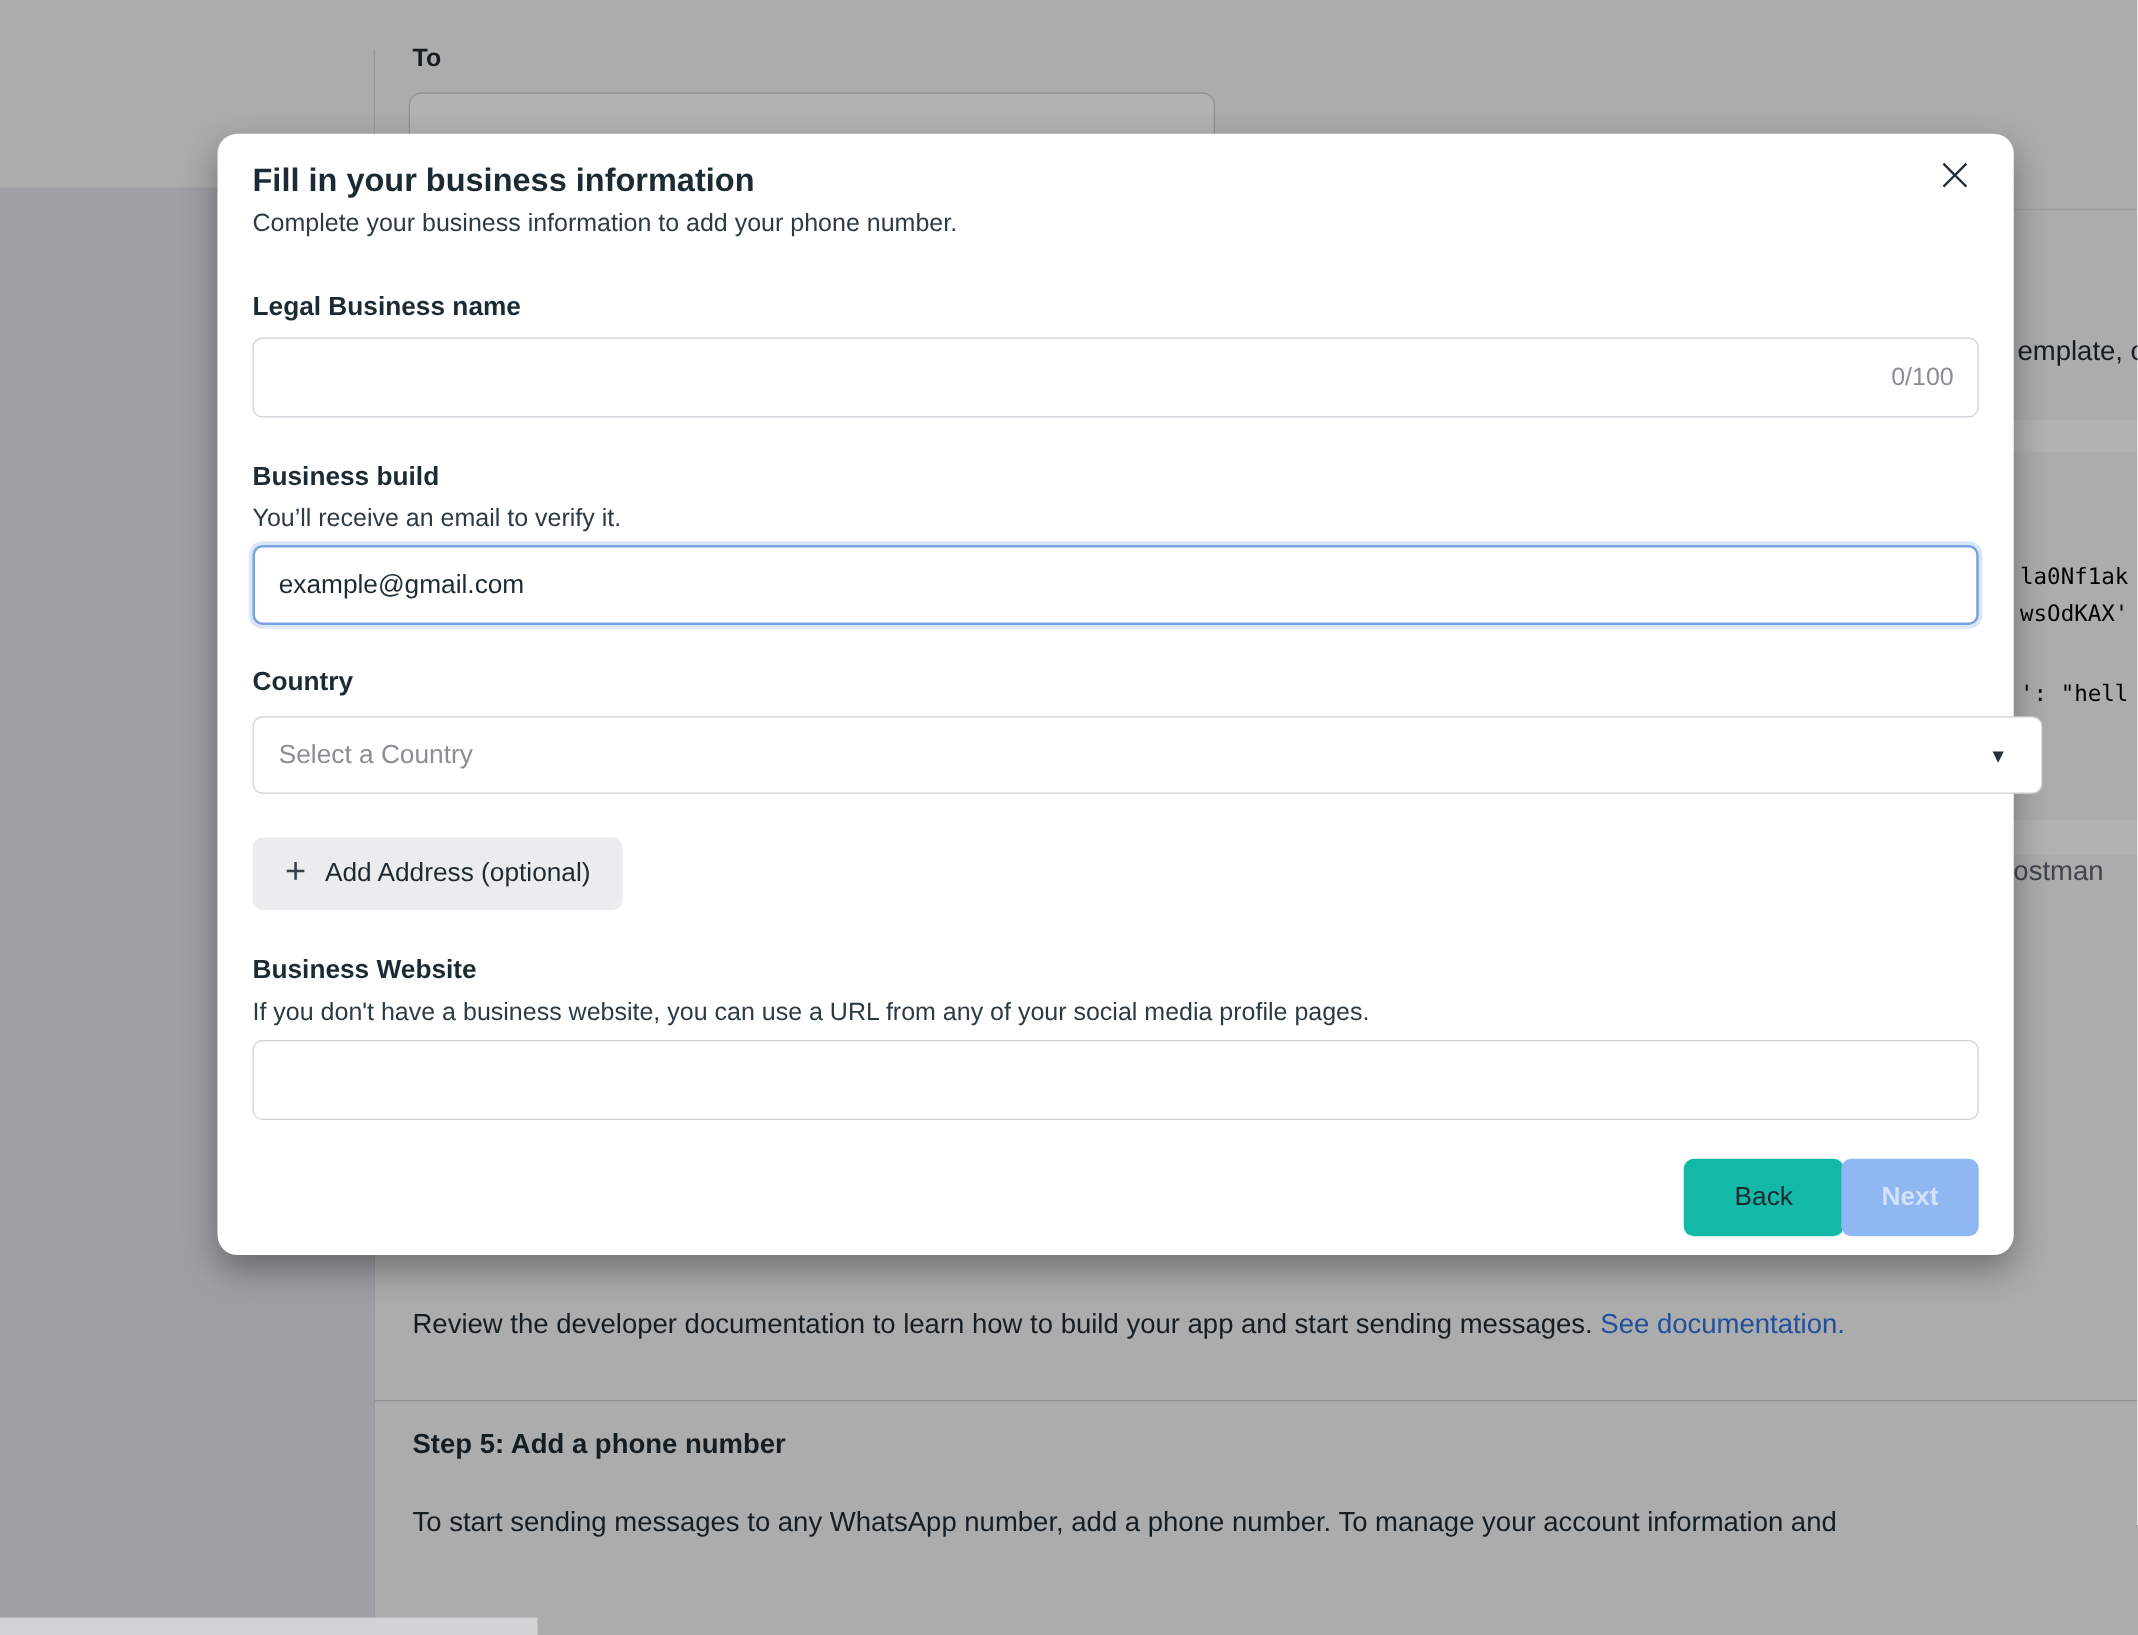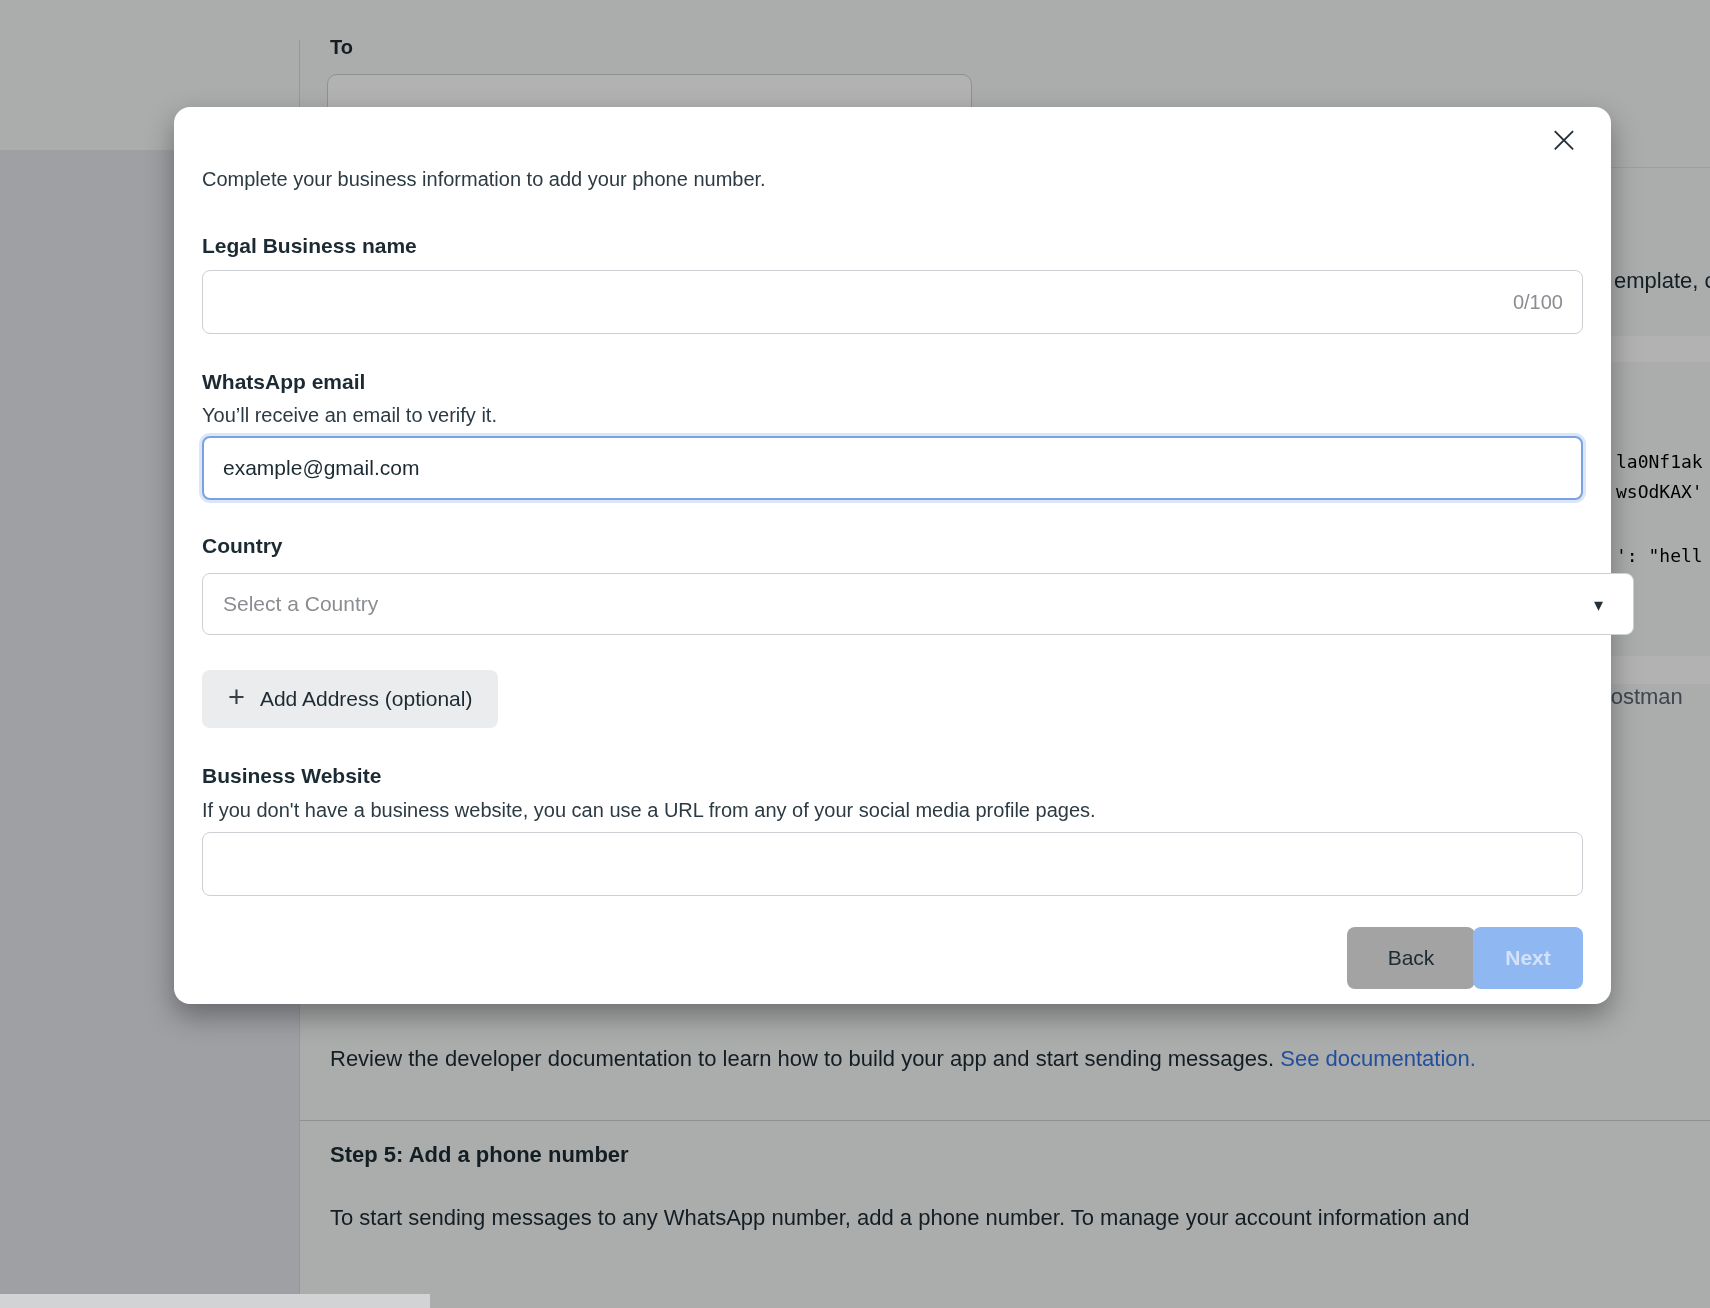--- a/index.html
+++ b/index.html
@@ -69,21 +69,21 @@
             justify-content:space-between; padding:0 30px 0 20px; cursor:pointer; }
   .select .ph { font-size:21px; color:#8a8d91; }
   .select .caret { font-size:18px; color:#243037; font-family:"DejaVu Sans",sans-serif; }
   .addr-btn { position:absolute; left:28px; top:563px; height:58px; border:none; cursor:pointer;
               background:#ebeced; border-radius:8px; display:inline-flex; align-items:center;
               gap:15px; padding:0 26px; font-size:21px; color:#1c2b33;
               font-family:"Liberation Sans","DejaVu Sans",sans-serif; }
   .addr-btn .plus { font-size:29px; font-weight:300; color:#364049; margin-top:-3px; }
   .btn { position:absolute; top:820px; height:62px; border:none; border-radius:8px;
          font-size:21px; cursor:pointer; font-family:"Liberation Sans","DejaVu Sans",sans-serif; }
-  .btn-back { left:1173px; width:128px; background:#a3a3a3; color:#1c2b33; }
+  .btn-back { left:1173px; width:128px; background:#14b8a6; color:#1c2b33; }
   .btn-next { left:1299px; width:110px; background:#8fb7f2; color:#d3e1f9; font-weight:700; }
 </style>
 </head>
 <body>
 
 <div class="bg-page">
 
 
   <div class="sidebar"></div>
   <div class="vline"></div>
@@ -108,30 +108,31 @@
 
   <div class="step5-title">Step 5: Add a phone number</div>
   <div class="step5-l1">To start sending messages to any WhatsApp number, add a phone number. To manage your account information and</div>
 </div>
 
 <div class="overlay"></div>
 <div class="scroll-strip"></div>
 
 <div class="modal">
 
+  <div class="m-title">Fill in your business information</div>
   <button class="m-close"><span>×</span></button>
   <div class="m-sub">Complete your business information to add your phone number.</div>
 
   <div class="f-label" style="top:127px">Legal Business name</div>
   <div class="in-wrap" style="top:163px">
     <input class="txt-in" type="text" value="" style="">
     <span class="counter">0/100</span>
   </div>
 
-  <div class="f-label" style="top:263px">WhatsApp email</div>
+  <div class="f-label" style="top:263px">Business build</div>
   <div class="f-helper" style="top:297px">You’ll receive an email to verify it.</div>
   <div class="in-wrap" style="top:329px">
     <input class="txt-in focused" type="text" value="example@gmail.com" style="">
   </div>
 
   <div class="f-label" style="top:427px">Country</div>
   <div class="select" style="top:466px">
     <span class="ph">Select a Country</span>
     <span class="caret">▾</span>
   </div>

